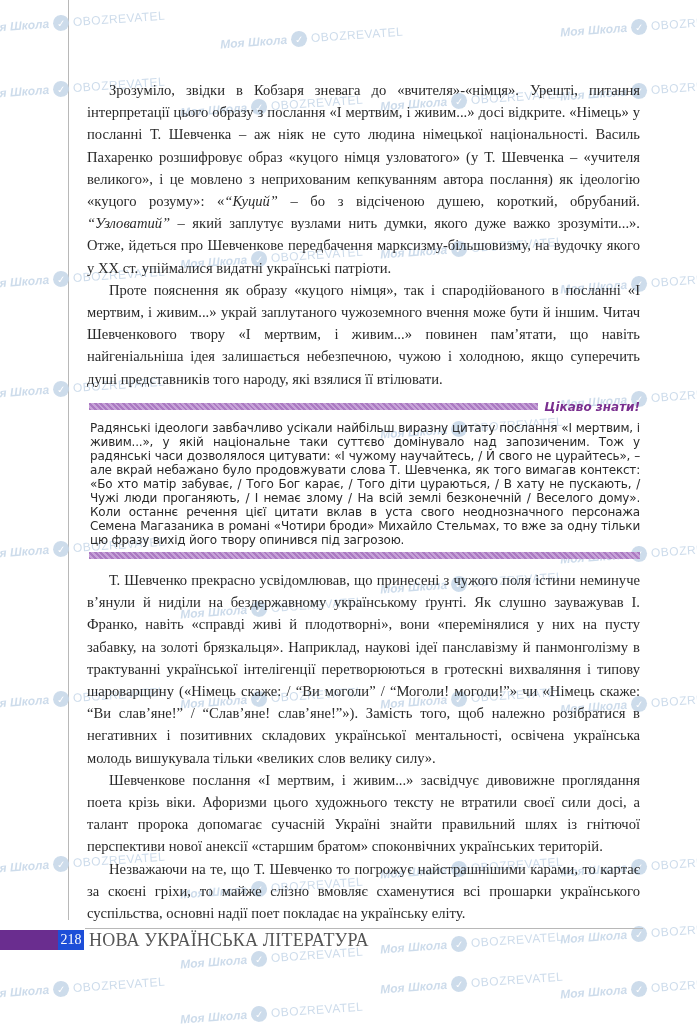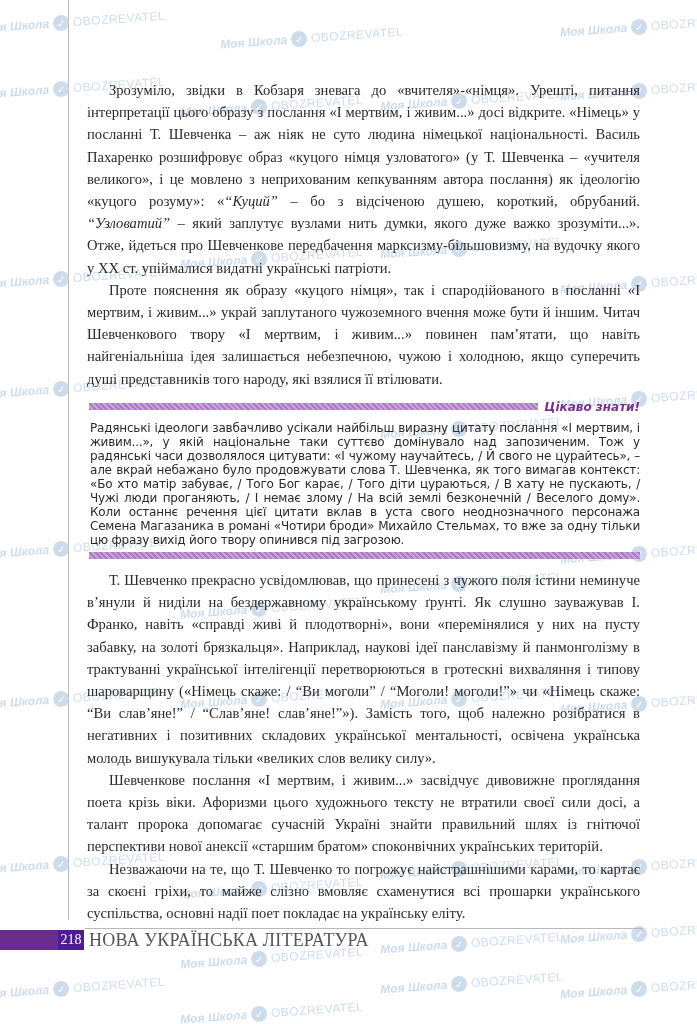--- a/index.html
+++ b/index.html
@@ -52,21 +52,21 @@
       font-family: "DejaVu Sans", sans-serif; font-size: 12px; line-height: 14px;
       text-align: justify; color: #2a2a2a; padding: 3px 0 3px 3px;
       letter-spacing: -0.2px;
     }
     .box-bottom .stripe { margin-top: 2px; }
     .footer { position: absolute; top: 928px; left: 0; width: 697px; height: 22px; z-index: 1; }
     .footer-rule { position: absolute; left: 85px; right: 54px; top: 0; height: 1px; background: #b8b8b8; }
     .footer-bar { position: absolute; left: 0; top: 2px; width: 58px; height: 20px; background: #6a2d8f; }
     .page-num {
       position: absolute; left: 58px; top: 2px; width: 26px; height: 20px;
-      background: #4c1d95; color: #fff; font-size: 14px; line-height: 20px; text-align: center;
+      background: #1d4ed8; color: #fff; font-size: 14px; line-height: 20px; text-align: center;
     }
     .book-title {
       position: absolute; left: 89px; top: 2px; font-size: 18px; line-height: 20px; color: #555;
       letter-spacing: 0.2px;
     }
   </style>
 </head>
 <body>
 
 <div class="page">

